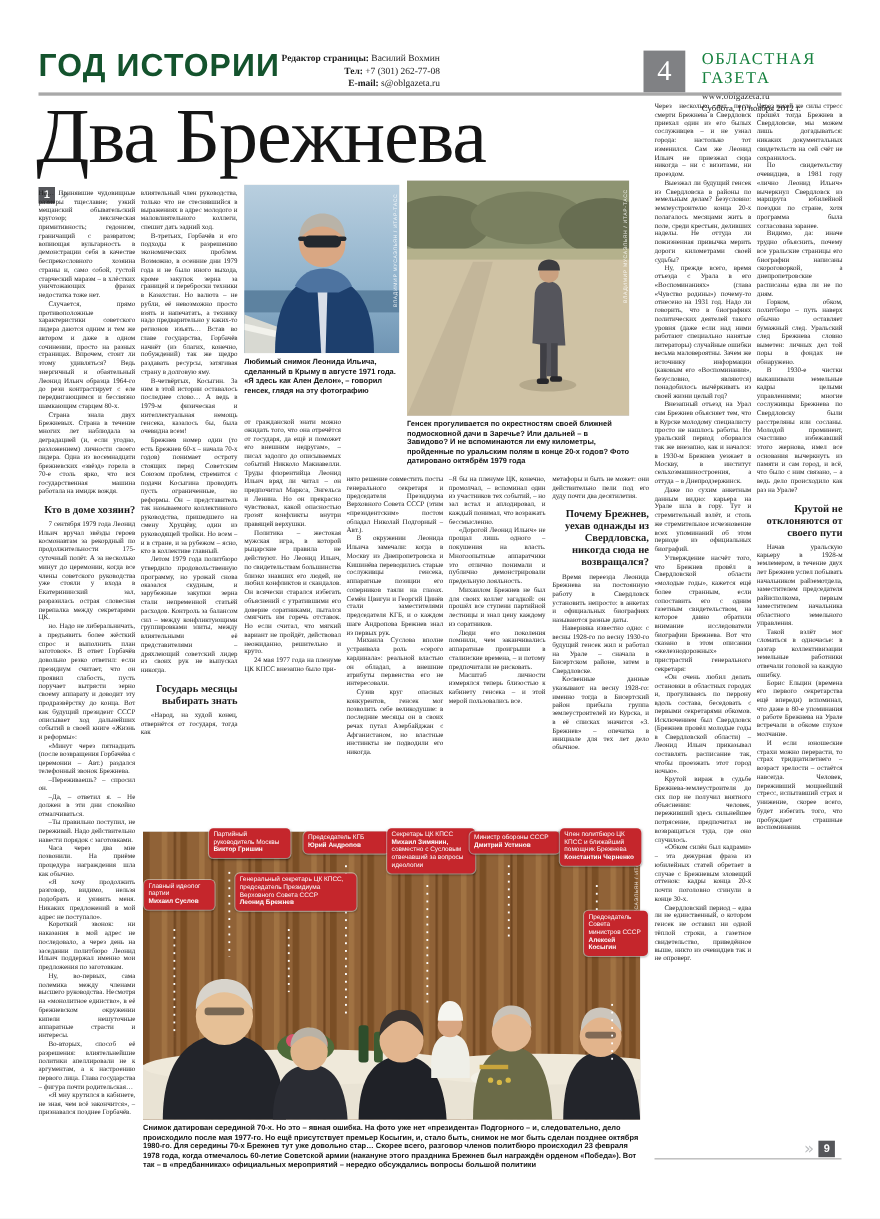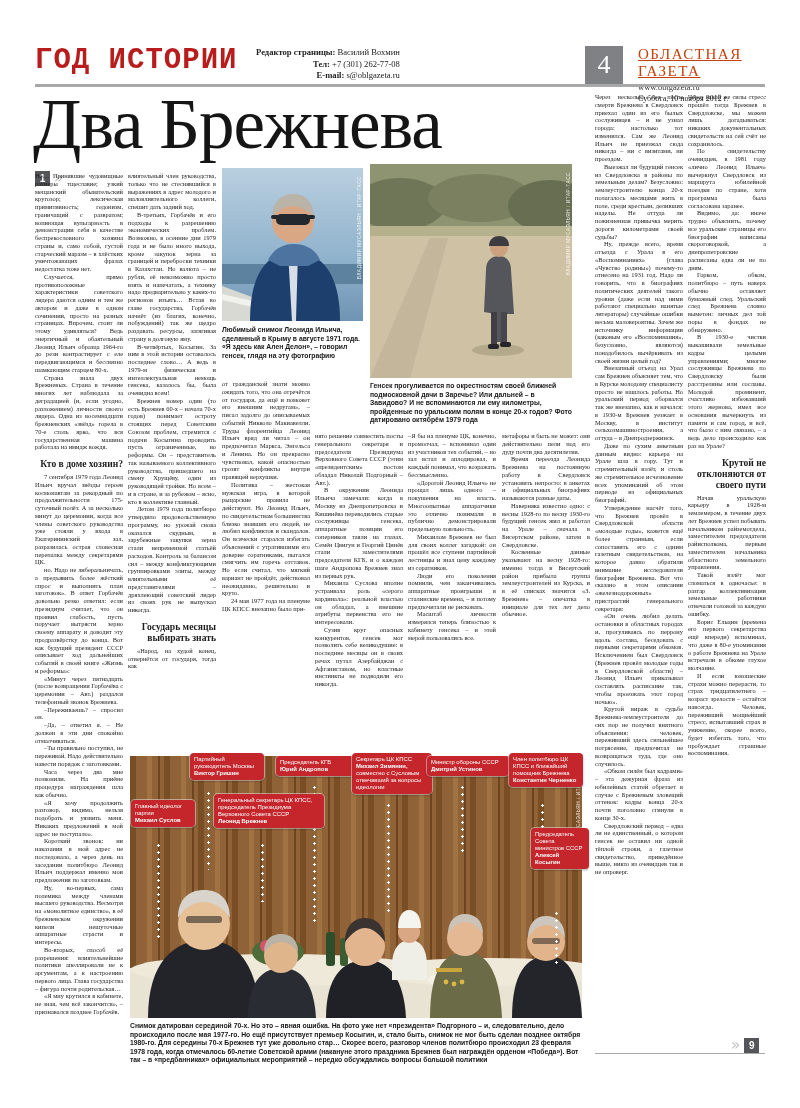--- a/index.html
+++ b/index.html
@@ -1,24 +1,24 @@
 <!DOCTYPE html>
 <html lang="ru"><head>
 <meta charset="utf-8">
 <style>
   html,body{margin:0;padding:0;background:#e8e8e8;}
   #page{position:relative;width:800px;height:1108px;background:#ffffff;margin:0 auto;overflow:hidden;
         font-family:"Liberation Serif",serif;color:#1c1c1c;}
   .abs{position:absolute;}
   
-  .section-title{font-family:Liberation Mono, monospace;font-weight:bold;font-size:29px;letter-spacing:1px;color:#b91c1c;}
+  .section-title{font-family:Liberation Sans, sans-serif;font-weight:bold;font-size:29px;letter-spacing:1px;color:#14532d;}
   .editor{font-size:8.6px;line-height:11.5px;color:#222;}
   .editor b{font-weight:bold;}
   .pagenum{width:38px;height:38px;background:#808184;color:#fff;text-align:center;line-height:38px;font-size:26px;}
-  .paper-name{font-size:15px;letter-spacing:1.5px;color:#c2410c;text-decoration:underline;}
+  .paper-name{font-size:15px;letter-spacing:1.5px;color:#15803d;}
   .paper-site{font-size:8.5px;color:#333;margin-top:2px;}
   .paper-date{font-size:8px;font-weight:normal;color:#111;margin-top:2px;}
   .hrule{background:#a8a8a8;}
   
   .headline{font-size:71px;line-height:72px;letter-spacing:-1px;color:#151515;}
   
   .col{position:absolute;width:88px;overflow:hidden;font-size:6.4px;line-height:7.75px;text-align:justify;color:#1d1d1d;}
   .para{margin:0;text-indent:9px;}
   .para.ni{text-indent:0;}
   .colhead{font-size:9.6px;line-height:11px;font-weight:bold;margin:7px 0 4px;text-align:right;text-indent:0;}
@@ -155,20 +155,21 @@
     </div>
   <div class="col" style="left:408px;top:432px;height:322px;">
       <p class="para ni">–Я бы на пленуме ЦК, конечно, промолчал, – вспоминал один из участников тех событий, – но зал встал и аплодировал, и каждый понимал, что возражать бессмысленно.</p>
       <p class="para">«Дорогой Леонид Ильич» не прощал лишь одного – покушения на власть. Многоопытные аппаратчики это отлично понимали и публично демонстрировали предельную лояльность.</p>
       <p class="para">Михаилом Брежнев не был для своих коллег загадкой: он прошёл все ступени партийной лестницы и знал цену каждому из соратников.</p>
       <p class="para">Люди его поколения помнили, чем заканчивались аппаратные проигрыши в сталинские времена, – и потому предпочитали не рисковать.</p>
       <p class="para">Масштаб личности измерялся теперь близостью к кабинету генсека – и этой мерой пользовались все.</p>
     </div>
   <div class="col" style="left:502px;top:432px;height:322px;">
       <p class="para ni">метафоры и быть не может: они действительно пели под его дуду почти два десятилетия.</p>
+      <h3 class="colhead">Почему Брежнев, уехав однажды из Свердловска, никогда сюда не возвращался?</h3>
       <p class="para">Время переезда Леонида Брежнева на постоянную работу в Свердловск установить непросто: в анкетах и официальных биографиях называются разные даты.</p>
       <p class="para">Наверняка известно одно: с весны 1928-го по весну 1930-го будущий генсек жил и работал на Урале – сначала в Бисертском районе, затем в Свердловске.</p>
       <p class="para">Косвенные данные указывают на весну 1928-го: именно тогда в Бисертский район прибыла группа землеустроителей из Курска, и в её списках значится «З. Брежнев» – опечатка в инициале для тех лет дело обычное.</p>
     </div>
   <div class="col" style="left:595px;top:93px;height:955px;">
       <p class="para ni">Через несколько лет после смерти Брежнева в Свердловск приехал один из его былых сослуживцев – и не узнал города: настолько тот изменился. Сам же Леонид Ильич не приезжал сюда никогда – ни с визитами, ни проездом.</p>
       <p class="para">Выезжал ли будущий генсек из Свердловска в районы по земельным делам? Безусловно: землеустроителю конца 20-х полагалось месяцами жить в поле, среди крестьян, деливших наделы. Не оттуда ли пожизненная привычка мерить дороги километрами своей судьбы?</p>
       <p class="para">Ну, прежде всего, время отъезда с Урала в его «Воспоминаниях» (глава «Чувство родины») почему-то отнесено на 1931 год. Надо ли говорить, что в биографиях политических деятелей такого уровня (даже если над ними работают специально нанятые литераторы) случайные ошибки весьма маловероятны. Зачем же источнику информации (каковым его «Воспоминания», безусловно, являются) понадобилось вычёркивать из своей жизни целый год?</p>
       <p class="para">Внезапный отъезд на Урал сам Брежнев объясняет тем, что в Курске молодому специалисту просто не нашлось работы. Но уральский период оборвался так же внезапно, как и начался: в 1930-м Брежнев уезжает в Москву, в институт сельхозмашиностроения, а оттуда – в Днепродзержинск.</p>
       <p class="para">Даже по сухим анкетным данным видно: карьера на Урале шла в гору. Тут и стремительный взлёт, и столь же стремительное исчезновение всех упоминаний об этом периоде из официальных биографий.</p>

